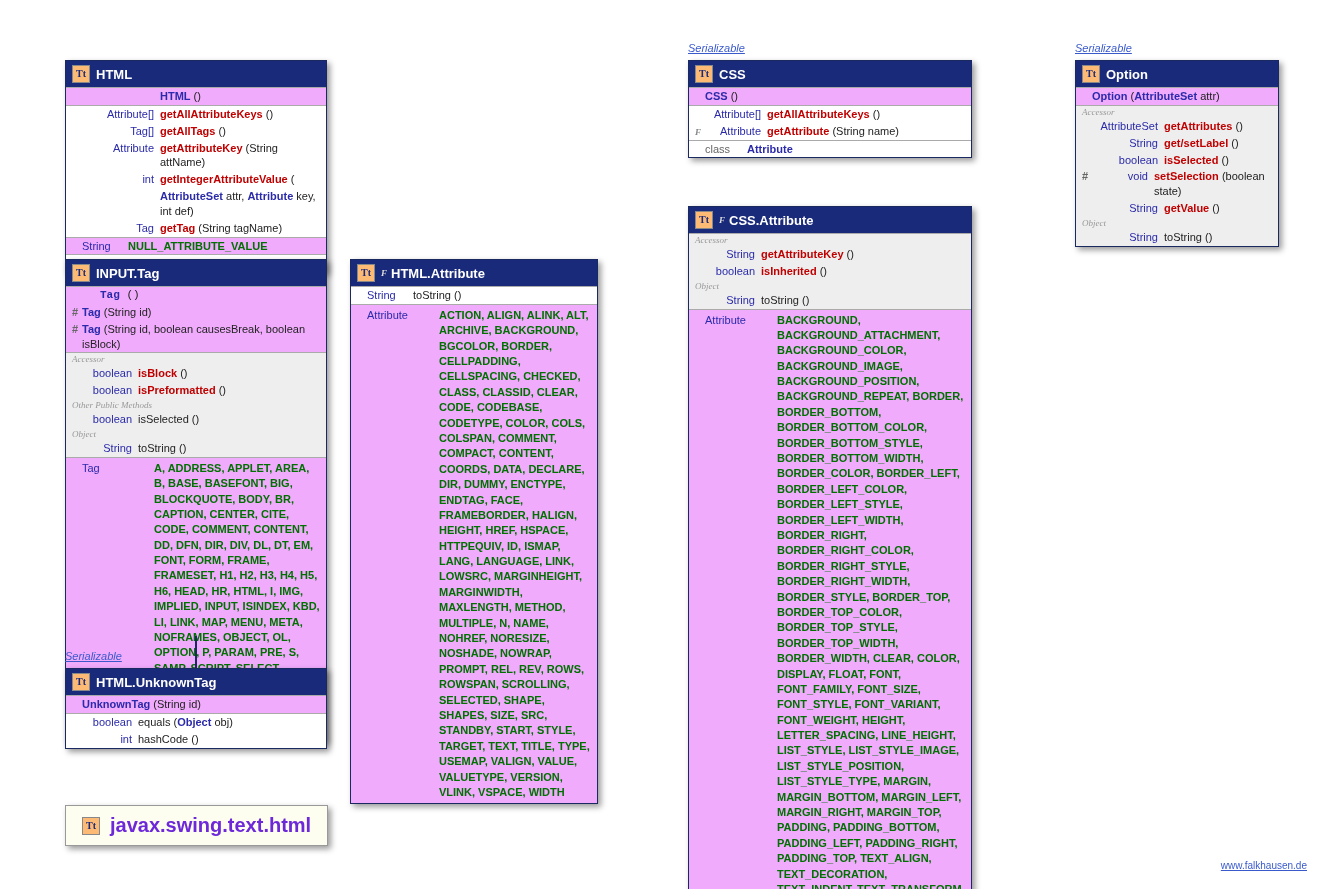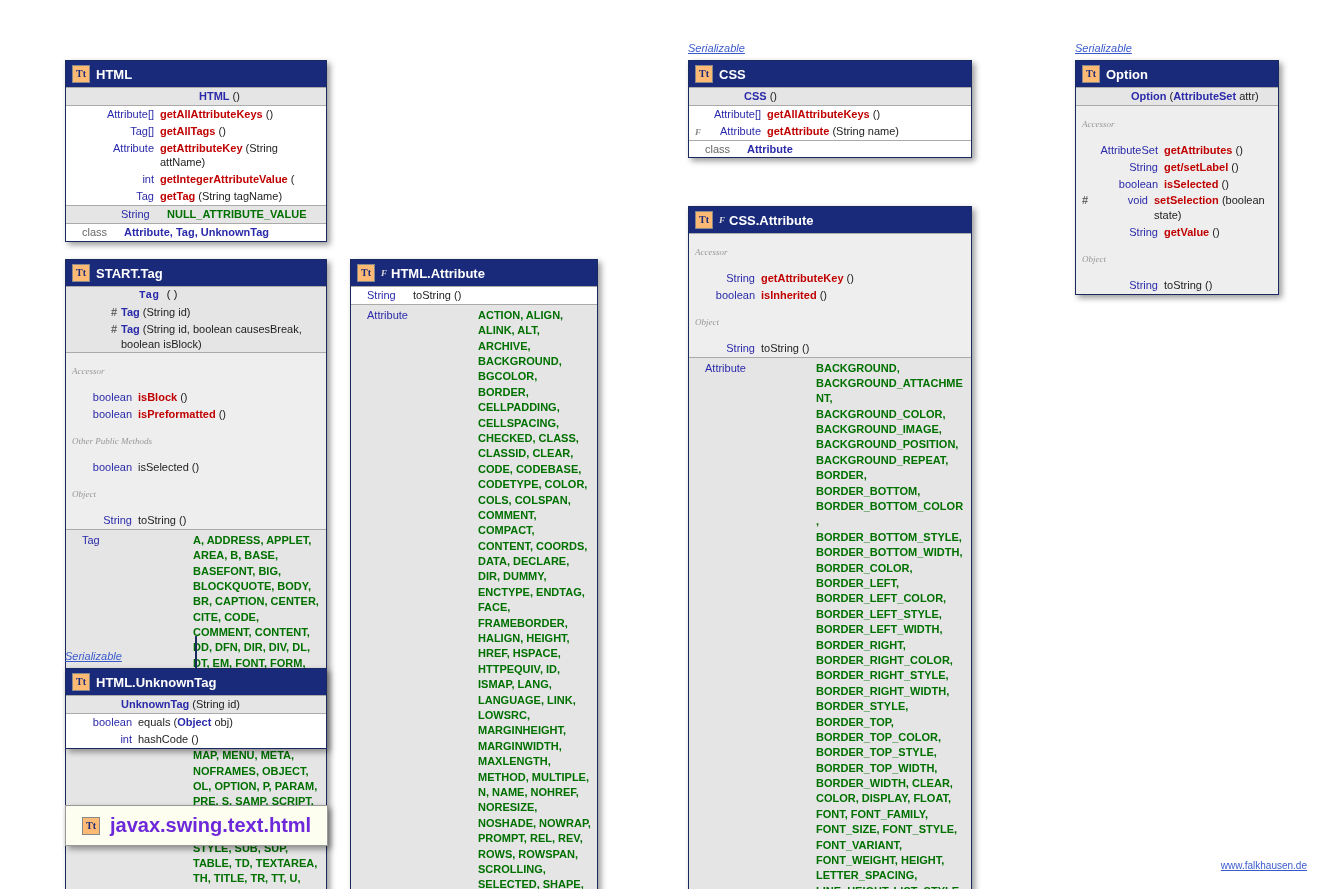--- a/index.html
+++ b/index.html
@@ -44,28 +44,28 @@
   .modifier {
     font-size: 9px;
     font-style: italic;
     font-family: serif;
     margin-right: 4px;
     color: #ddd;
   }
   .section {
     border-top: 1px solid #aaa;
   }
-  .section-yellow { background: #e5e5e5; padding-left: 39px; }
+  .section-yellow { background: #f0abfc; }
   .section-white { background: #fff; }
   .section-gray { background: #eee; }
   .section-label {
     font-style: italic;
     font-size: 9px;
     color: #999;
-    padding: 13px 6px;
+    padding: 1px 6px;
     font-family: serif;
   }
   .row {
     padding: 1px 6px;
     line-height: 1.35;
     white-space: normal;
     display: flex;
   }
   .row .marker {
     width: 10px;
@@ -165,20 +165,25 @@
         <span class="typ">Attribute</span>
         <span class="content"><span class="red">getAttributeKey</span> <span class="plain">(String attName)</span></span>
       </div>
     <div class="row">
         <span class="marker"></span>
         <span class="typ">int</span>
         <span class="content"><span class="red">getIntegerAttributeValue</span> <span class="plain">(</span></span>
       </div>
     <div class="row">
         <span class="marker"></span>
+        <span class="typ"></span>
+        <span class="content"><span class="blue">AttributeSet</span><span class="plain"> attr, </span><span class="blue">Attribute</span><span class="plain"> key, int def)</span></span>
+      </div>
+    <div class="row">
+        <span class="marker"></span>
         <span class="typ">Tag</span>
         <span class="content"><span class="red">getTag</span> <span class="plain">(String tagName)</span></span>
       </div>
   </div>
   <div class="section section-yellow">
     <div class="row">
         <span class="marker"></span>
         <span class="typ" style="text-align:left; width:40px; padding-left:0;">String</span>
         <span class="content"><span class="green">NULL_ATTRIBUTE_VALUE</span></span>
       </div>
@@ -188,21 +193,21 @@
         <span class="marker"></span>
         <span class="typ" style="text-align:left; width:36px; color:#666;">class</span>
         <span class="content"><span class="blue">Attribute, Tag, UnknownTag</span></span>
       </div>
   </div>
 </div>
 
 <div class="uml-box" style="left:65px; top:259px; width:260px;">
   <div class="uml-header">
     <span class="uml-icon">Tt</span>
-    <span>START.Tag</span>
+    <span>INPUT.Tag</span>
   </div>
   <div class="section section-yellow">
     <div class="row">
         <span class="marker"></span>
         <span class="typ"></span>
         <span class="content" style="margin-left:-60px;font-family:Liberation Mono, monospace;"><span class="blue">Tag</span> <span class="plain">()</span></span>
       </div>
     <div class="row">
         <span class="marker">#</span>
         <span class="content" style="margin-left:0;"><span class="blue">Tag</span> <span class="plain">(String id)</span></span>

